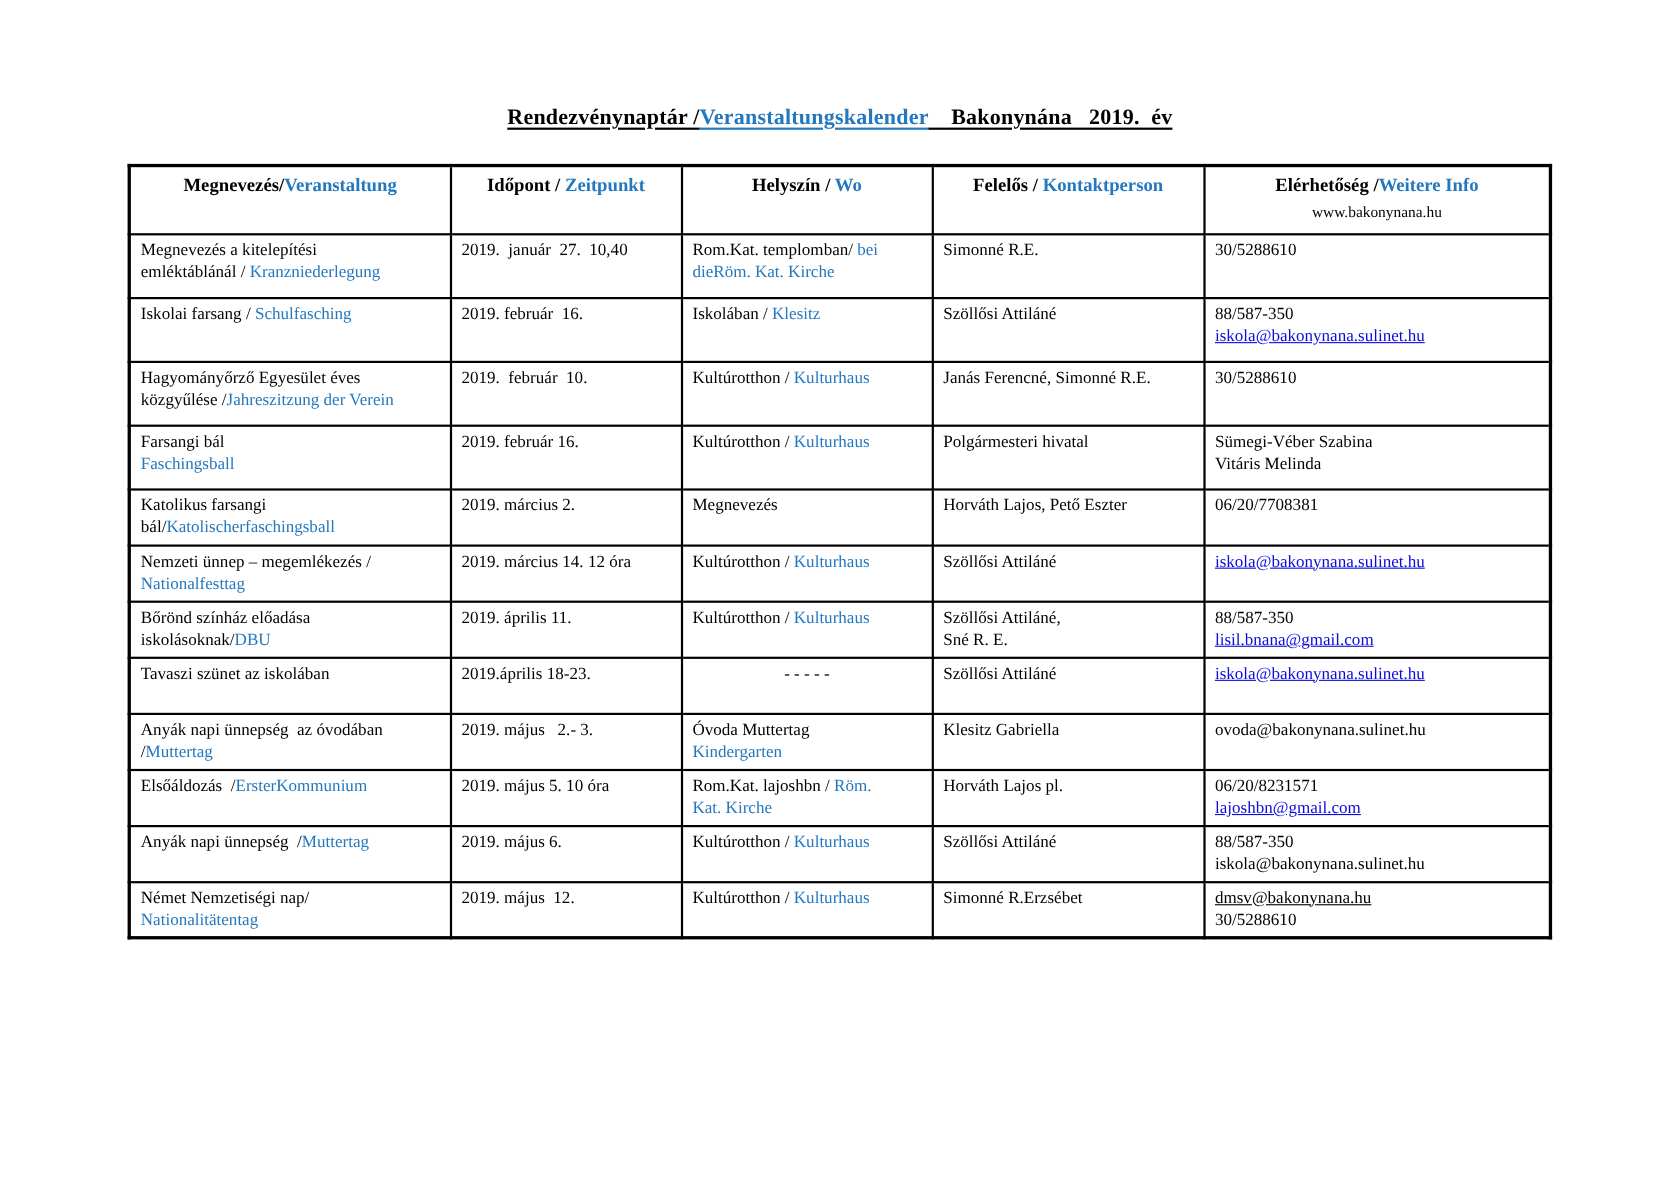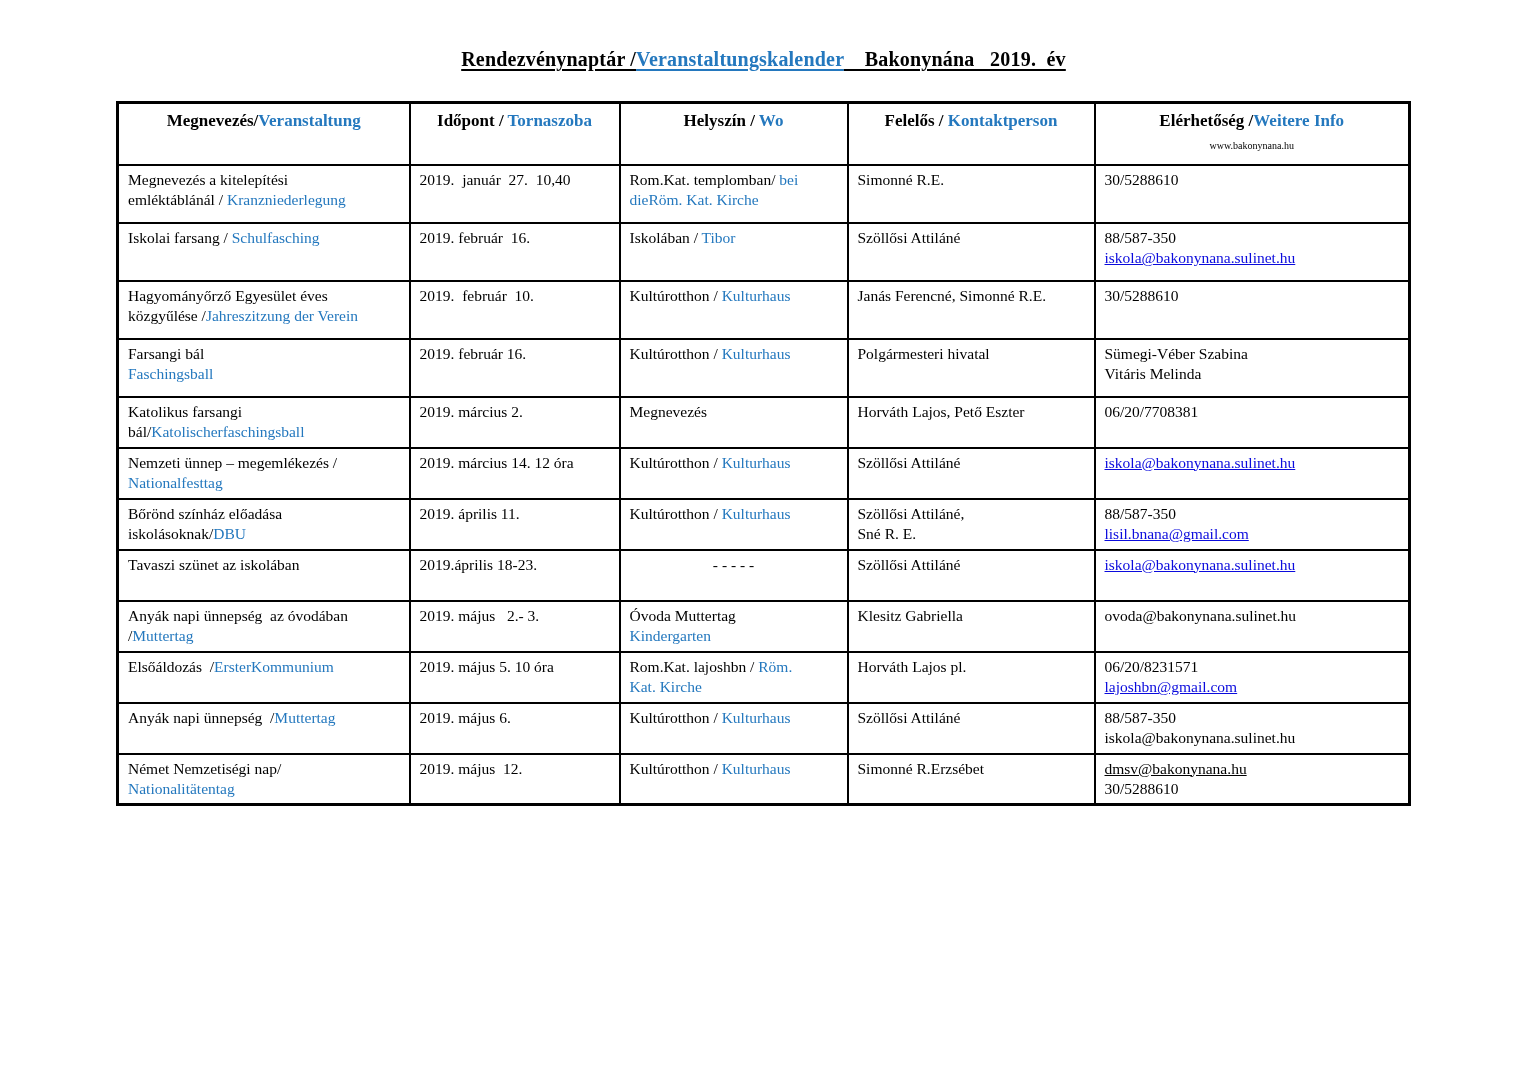--- a/index.html
+++ b/index.html
@@ -7,21 +7,21 @@
     padding: 0;
     background: #ffffff;
   }
   body {
     width: 1527px;
     height: 1080px;
     font-family: "Liberation Serif", serif;
     color: #000000;
   }
   .sheet {
-    padding-top: 48px;
+    padding-top: 96px;
   }
   .doc-title {
     text-align: center;
     font-size: 20px;
     font-weight: bold;
     margin: 0 0 30px 0;
     white-space: pre-wrap;
     letter-spacing: 0.2px;
   }
   .doc-title span { text-decoration: underline; text-underline-offset: 3px; }
@@ -45,21 +45,21 @@
     font-size: 17px;
     font-weight: bold;
     text-align: center;
     padding-top: 6px;
   }
   td { font-size: 15.5px; }
   .line { white-space: pre-wrap; line-height: 1.35; }
   td.center { text-align: center; }
   .run-k { color: #000000; }
   .run-b { color: #2478BE; }
-  .run-w { font-weight: normal; font-size: 10px; color: #000000; }
+  .run-w { font-weight: normal; font-size: 14px; color: #000000; }
   a.run-l { color: #0b0bdd; text-decoration: underline; cursor: pointer; }
   a.run-u { color: #000000; text-decoration: underline; cursor: pointer; text-align: right; }
 </style>
 </head>
 <body>
 
 <div class="sheet">
 
   <h1 class="doc-title"><span class="run-k">Rendezvénynaptár /</span><span class="run-b">Veranstaltungskalender</span><span class="run-k">    Bakonynána   2019.  év</span></h1>
 
@@ -70,21 +70,21 @@
       <col style="width:228px">
       <col style="width:247px">
       <col style="width:315px">
     </colgroup>
     <thead>
       <tr id="header-row">
           <th>
             <div class="line"><span class="run-k">Megnevezés/</span><span class="run-b">Veranstaltung</span></div>
           </th>
           <th>
-            <div class="line"><span class="run-k">Időpont / </span><span class="run-b">Tornaszoba</span></div>
+            <div class="line"><span class="run-k">Időpont / </span><span class="run-b">Zeitpunkt</span></div>
           </th>
           <th>
             <div class="line"><span class="run-k">Helyszín / </span><span class="run-b">Wo</span></div>
           </th>
           <th>
             <div class="line"><span class="run-k">Felelős / </span><span class="run-b">Kontaktperson</span></div>
           </th>
           <th>
             <div class="line"><span class="run-k">Elérhetőség /</span><span class="run-b">Weitere Info</span></div>
             <div class="line"><span class="run-w">www.bakonynana.hu</span></div>
@@ -112,21 +112,21 @@
           </td>
         </tr>
         <tr>
           <td>
             <div class="line"><span class="run-k">Iskolai farsang / </span><span class="run-b">Schulfasching</span></div>
           </td>
           <td>
             <div class="line"><span class="run-k">2019. február  16.</span></div>
           </td>
           <td>
-            <div class="line"><span class="run-k">Iskolában / </span><span class="run-b">Tibor</span></div>
+            <div class="line"><span class="run-k">Iskolában / </span><span class="run-b">Klesitz</span></div>
           </td>
           <td>
             <div class="line"><span class="run-k">Szöllősi Attiláné</span></div>
           </td>
           <td>
             <div class="line"><span class="run-k">88/587-350</span></div>
             <div class="line"><a class="run-l">iskola@bakonynana.sulinet.hu</a></div>
           </td>
         </tr>
         <tr>

